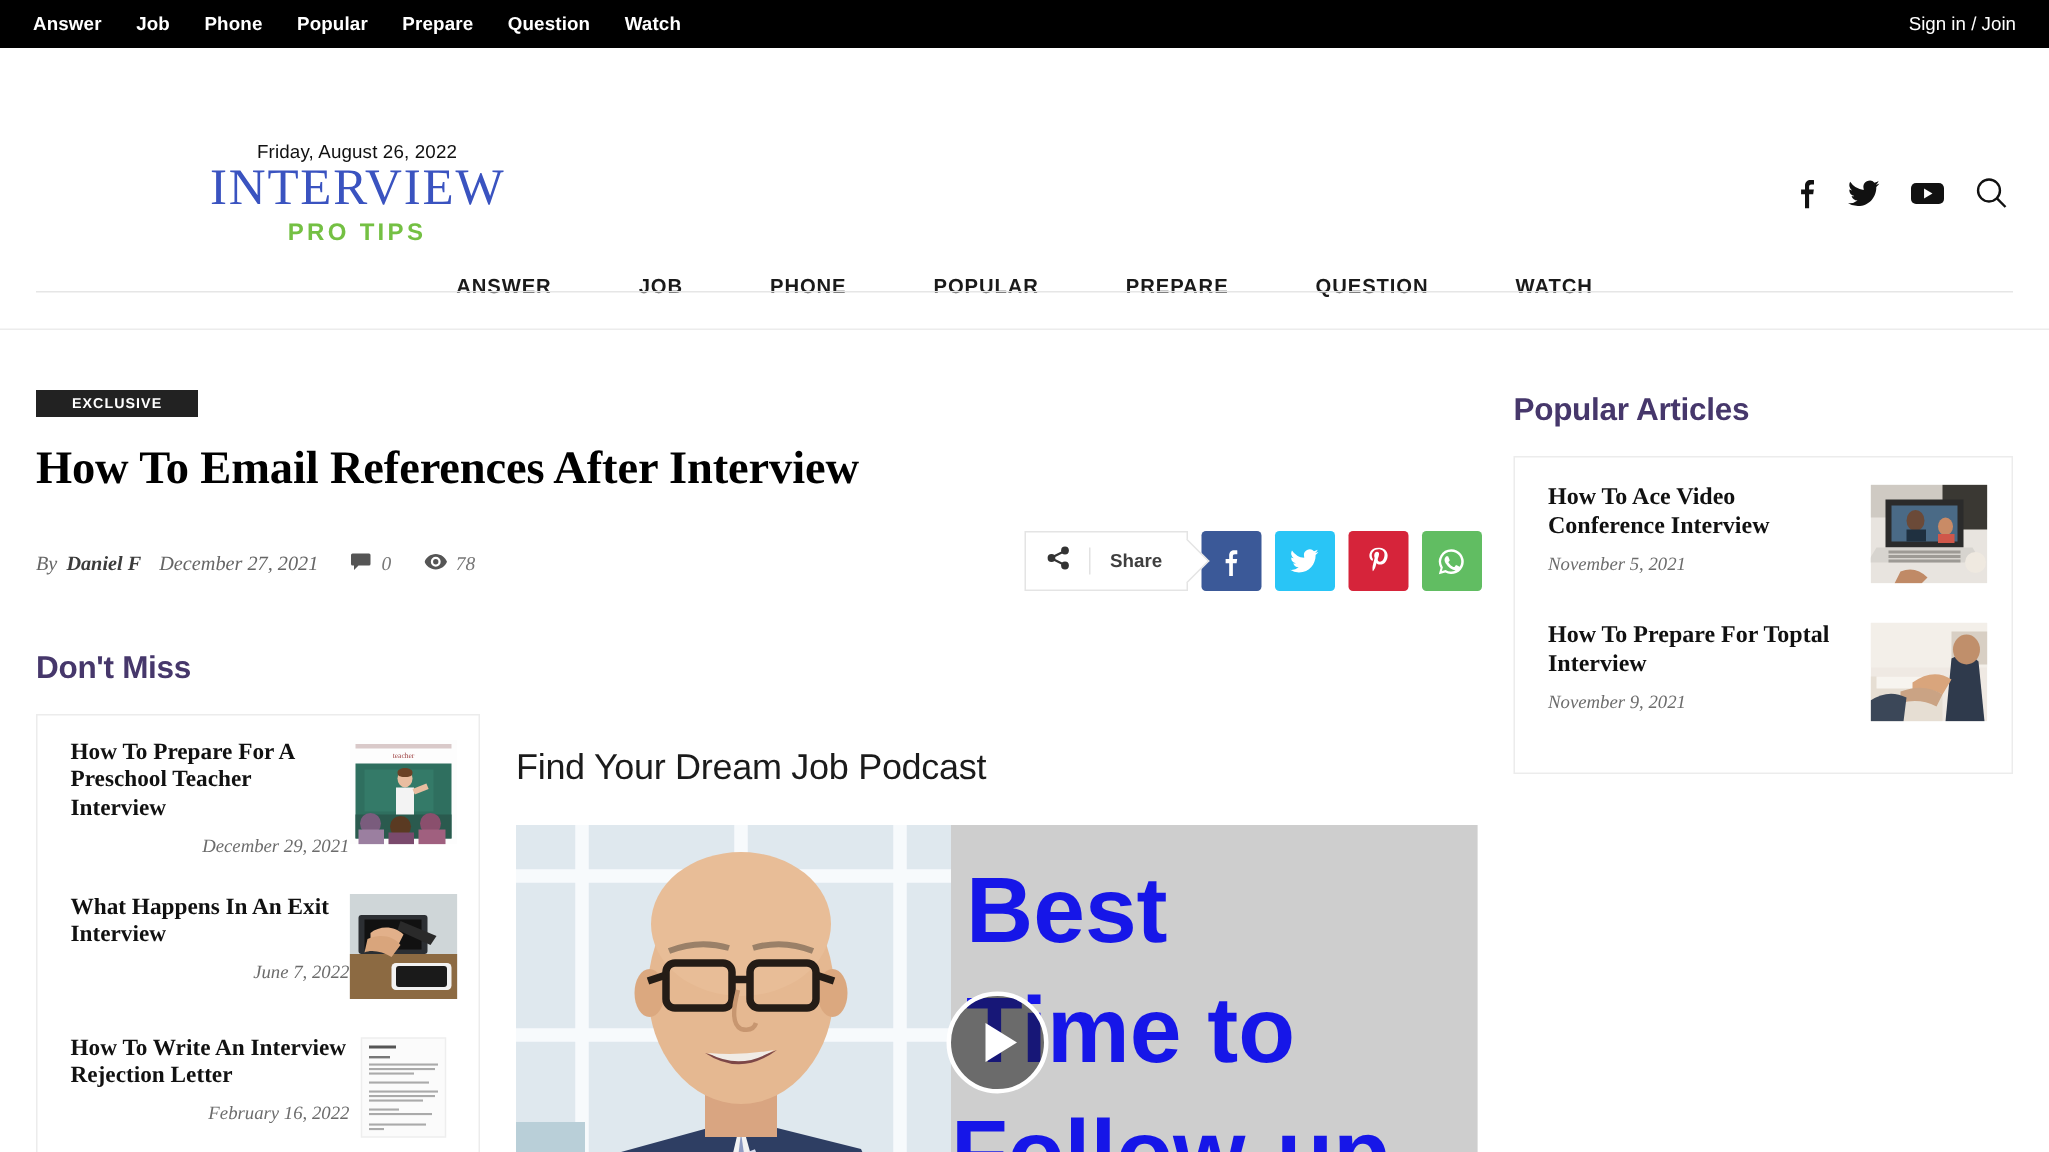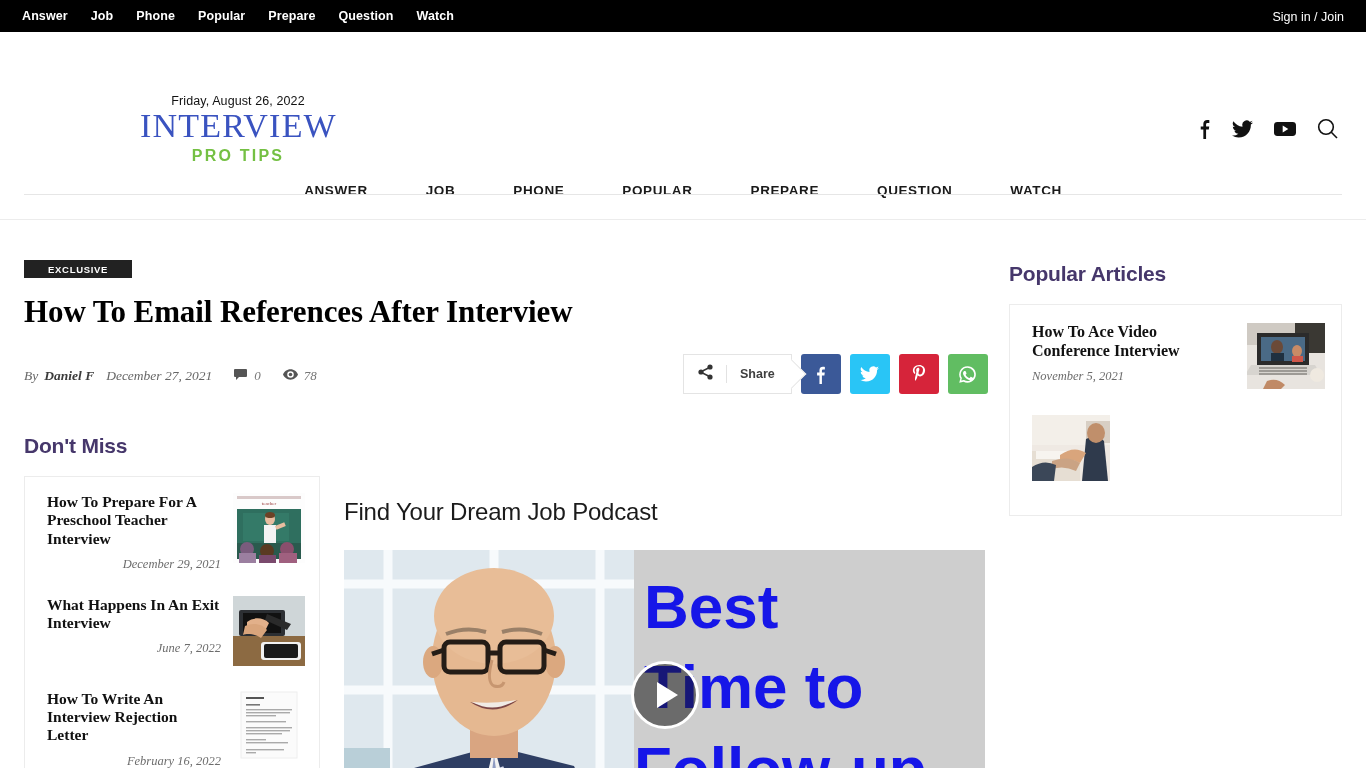--- a/index.html
+++ b/index.html
@@ -128,21 +128,21 @@
   
   .section-head {
     font-size: 21px; font-weight: 700; color: #46376b;
     margin-top: 36px; letter-spacing: -.2px;
   }
   .dm-wrap { display: flex; gap: 24px; margin-top: 18px; }
   .dm-box {
     width: 307px; border: 1px solid #ececec; background: #fff;
     padding: 16px 14px 6px 22px;
   }
-  .dm-item { display: flex; gap: 12px; margin-bottom: 24px; }
+  .dm-item { display: flex; margin-bottom: 24px; }
   .dm-text { flex: 1; }
   .dm-title {
     font-family: "Liberation Serif", serif;
     font-size: 15.5px; font-weight: 700; color: #111;
     line-height: 1.18; cursor: pointer;
   }
   .dm-date {
     font-family: "Liberation Serif", serif;
     font-size: 12.5px; font-style: italic; color: #6c6c6c;
     margin-top: 9px;
@@ -504,20 +504,24 @@
               <rect x="12" y="47" width="48" height="2"></rect>
               <rect x="12" y="50" width="48" height="2"></rect>
             </g>
             <circle cx="70" cy="52" r="7" fill="#efe9e0"></circle>
             <path d="M20 58 q10 -4 18 4 l-4 4 h-18z" fill="#c08a66"></path>
           </svg>
         </div>
       </div>
 
       <div class="pa-item">
+        <div class="pa-text">
+          <div class="pa-title">How To Prepare For Toptal Interview</div>
+          <div class="pa-date">November 9, 2021</div>
+        </div>
         <div class="pa-thumb">
           <svg width="78" height="66" viewBox="0 0 78 66">
             <rect width="78" height="66" fill="#efe9e3"></rect>
             <rect x="0" y="0" width="78" height="30" fill="#f3efe9"></rect>
             <rect x="54" y="6" width="24" height="22" fill="#d8cfc4"></rect>
             <path d="M0 36 h48 v30 h-48z" fill="#e6ded3"></path>
             <rect x="4" y="36" width="44" height="8" fill="#f7f4ef"></rect>
             <path d="M54 24 q10 -6 18 2 l4 40 h-26z" fill="#2f3a4c"></path>
             <ellipse cx="64" cy="18" rx="9" ry="10" fill="#c08f6b"></ellipse>
             <path d="M28 40 q14 -10 26 -2 l-6 10 q-10 -6 -20 0z" fill="#d9a57c"></path>

